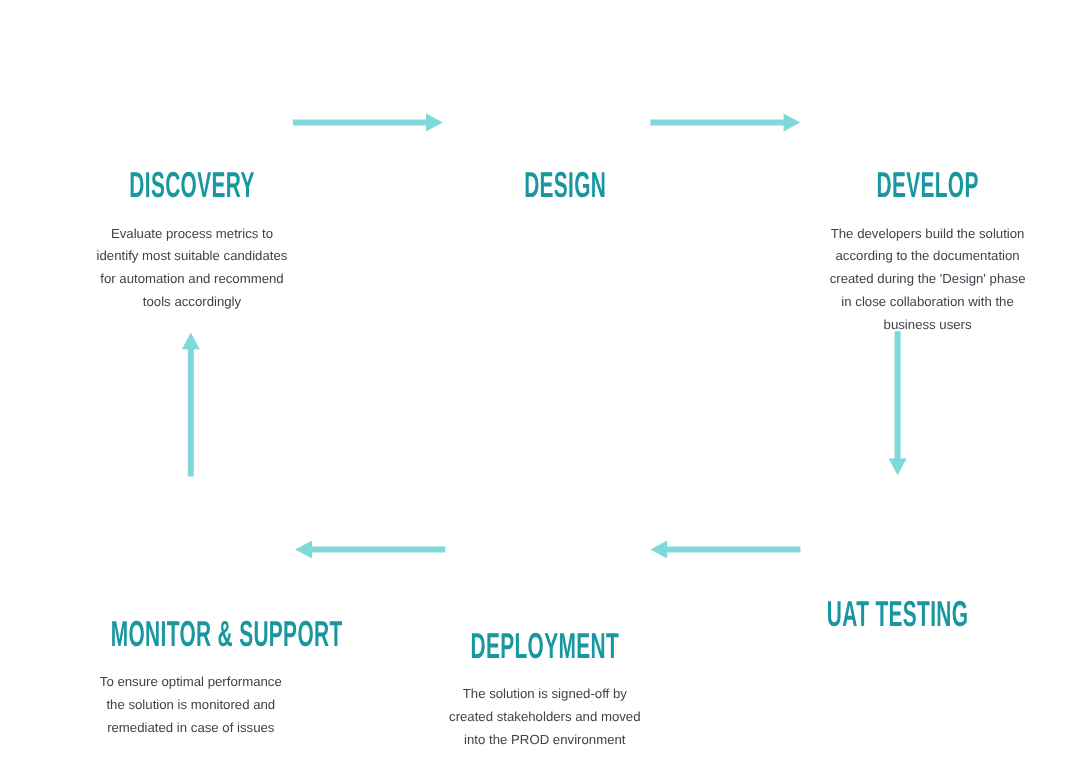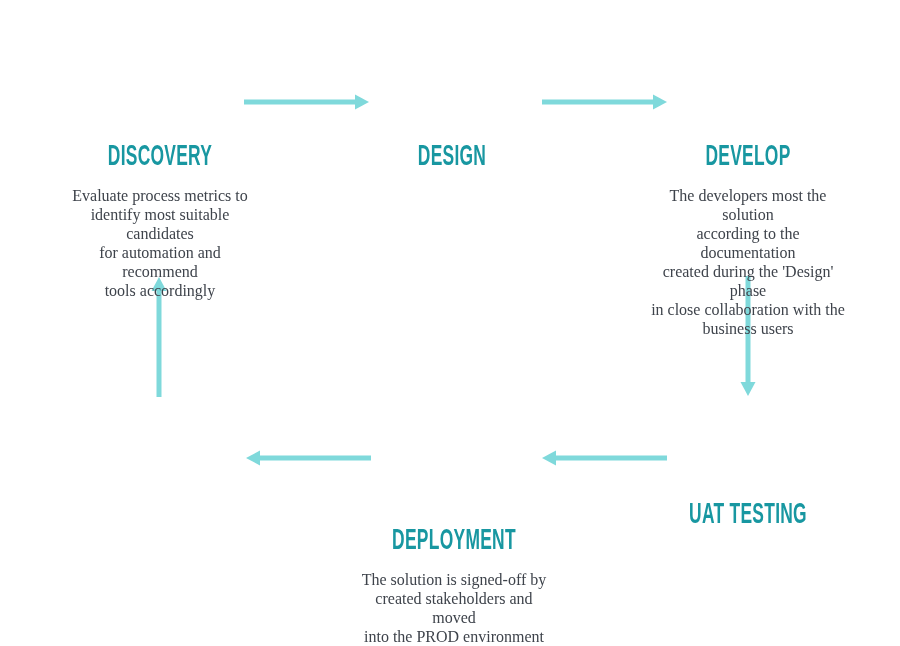--- a/index.html
+++ b/index.html
@@ -30,38 +30,37 @@
     line-height: 30px;
     font-weight: 700;
     letter-spacing: 0.5px;
     color: var(--heading-color);
     transform: scaleX(0.58);
     transform-origin: 50% 50%;
     white-space: nowrap;
     margin: 0 0 6px 0;
   }
   .stage-desc {
-    font-size: 16px;
+    font-size: 11px;
     line-height: 19px;
     color: var(--body-color);
     white-space: pre-line;
     margin: 16px;
-    font-family: Liberation Serif, serif;
   }
   .arrow {
     position: absolute;
     display: block;
   }
   .arrow line { stroke: var(--arrow-color); stroke-width: 5; }
   .arrow polygon { fill: var(--arrow-color); }
 
   
   .pos-discovery   { left: 45;  top: 140px; left: 45px; }
-  .pos-design      { left: 337px; top: 140px; }
-  .pos-develop     { left: 633px; top: 140px; }
+  .pos-design      { left: 356px; top: 140px; }
+  .pos-develop     { left: 658px; top: 140px; }
   .pos-uat         { left: 633px; top: 498px; }
   .pos-deployment  { left: 339px; top: 524px; }
   .pos-monitor     { left: 44px;  top: 514px; }
 
   
   .pos-arrow-top-left     { left: 243px; top: 94px; }
   .pos-arrow-top-right    { left: 541px; top: 94px; }
   .pos-arrow-right-down   { left: 740px; top: 275px; }
   .pos-arrow-bottom-right { left: 541px; top: 450px; }
   .pos-arrow-bottom-left  { left: 245px; top: 450px; }
@@ -109,32 +108,38 @@
 for automation and recommend
 tools accordingly</p>
   </div>
 
   <div class="stage pos-design">
     <h2 class="stage-title">DESIGN</h2>
   </div>
 
   <div class="stage pos-develop">
     <h2 class="stage-title">DEVELOP</h2>
-    <p class="stage-desc">The developers most the solution
+    <p class="stage-desc">The developers build the solution
 according to the documentation
 created during the 'Design' phase
 in close collaboration with the
 business users</p>
   </div>
 
   <div class="stage pos-uat">
     <h2 class="stage-title">UAT TESTING</h2>
   </div>
 
   <div class="stage pos-deployment">
     <h2 class="stage-title">DEPLOYMENT</h2>
     <p class="stage-desc">The solution is signed-off by
 created stakeholders and moved
 into the PROD environment</p>
   </div>
 
+  <div class="stage pos-monitor">
+    <h2 class="stage-title">MONITOR &amp; SUPPORT</h2>
+    <p class="stage-desc">To ensure optimal performance
+the solution is monitored and
+remediated in case of issues</p>
+  </div>
 
 </div>
 
 </body></html>

